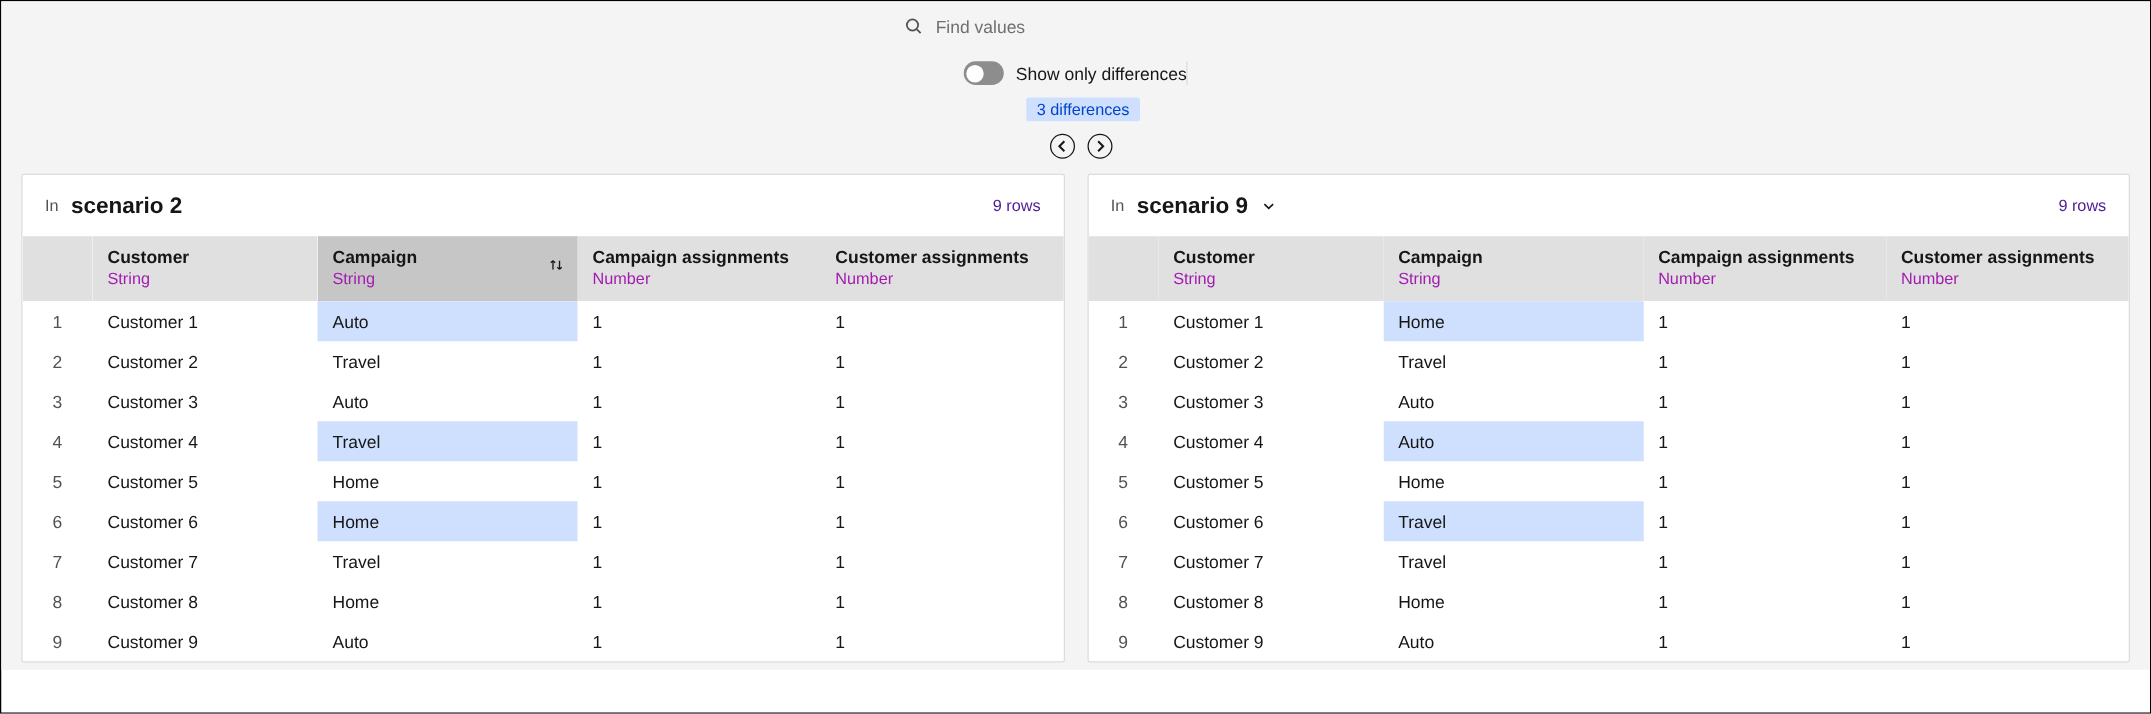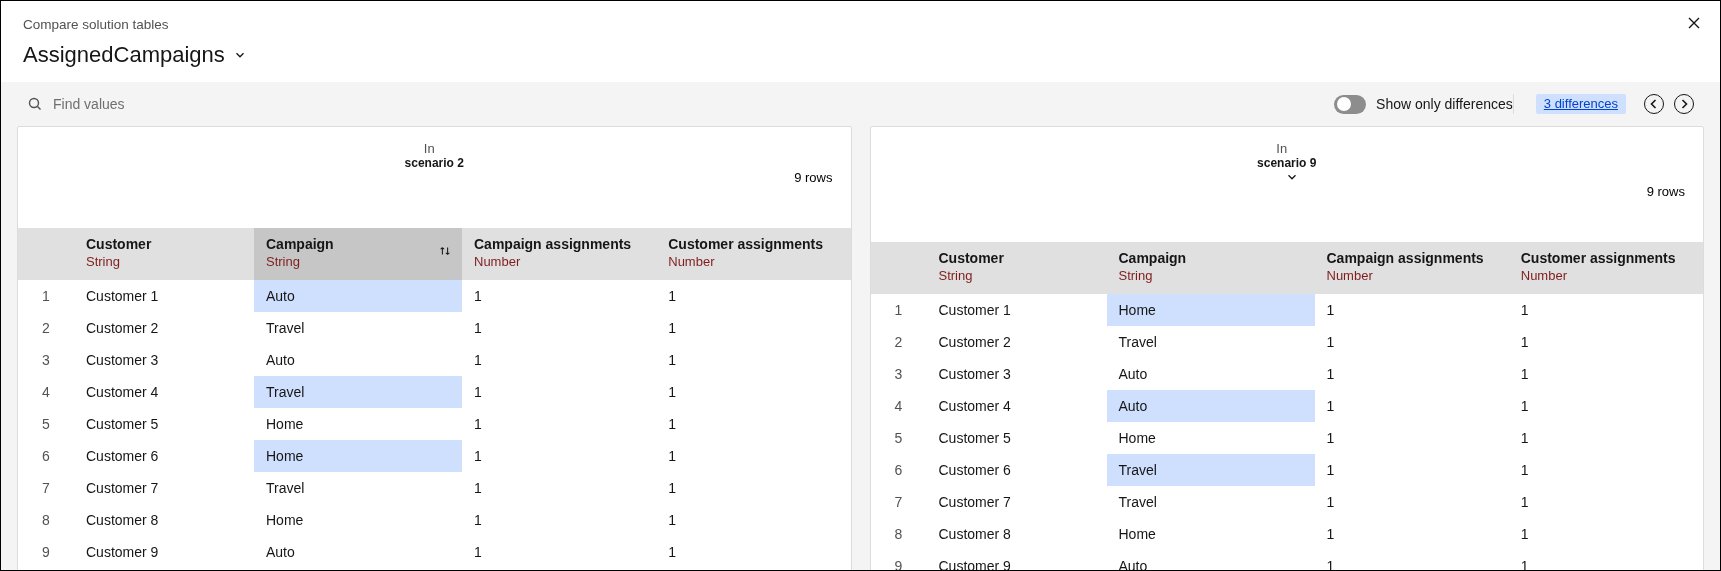--- a/index.html
+++ b/index.html
@@ -41,22 +41,24 @@
     font-size: 18px;
     color: #161616;
     cursor: pointer;
   }
   .content {
     background: #f4f4f4;
     padding: 0 10px 0 10px;
   }
   .toolbar {
     display: flex;
+    align-items: center;
     padding: 12px 16px;
     gap: 10px;
+    flex-direction: column;
   }
   .search-wrap {
     display: flex;
     align-items: center;
     gap: 10px;
     color: #525252;
   }
   .search-input {
     border: none;
     background: transparent;
@@ -89,21 +91,20 @@
     top: 2.5px;
     left: 2.5px;
   }
   .diff-badge {
     background: #cfe0ff;
     color: #0043ce;
     padding: 2px 8px;
     border-radius: 2px;
     font-size: 13px;
     margin-left: 12px;
-    text-decoration: underline;
   }
   .nav-arrows {
     display: flex;
     gap: 10px;
     margin-left: 8px;
   }
   .circle-btn {
     width: 20px;
     height: 20px;
     border: 1.6px solid #161616;
@@ -125,41 +126,39 @@
     flex: 1;
     background: #fff;
     border: 1px solid #dcdcdc;
     border-radius: 2px;
     overflow: hidden;
   }
   .panel-head {
     display: flex;
     align-items: center;
     padding: 14px 18px;
-    flex-direction: column;
   }
   .in-label {
     color: #525252;
     font-size: 13px;
     margin-right: 10px;
   }
   .scenario-name {
-    font-size: 12px;
+    font-size: 18px;
     font-weight: 600;
   }
   .rows-label {
     margin-left: auto;
-    color: #000000;
+    color: #4c1d95;
     font-size: 13px;
   }
   table {
     border-collapse: collapse;
     width: 100%;
     table-layout: fixed;
-    margin-top: 29px;
   }
   thead tr { background: #e0e0e0; }
   th, td {
     text-align: left;
     padding: 0 12px;
     height: 32px;
     vertical-align: middle;
   }
   th {
     height: 52px;
@@ -168,21 +167,21 @@
     font-weight: 400;
     position: relative;
   }
   th .col-name {
     font-weight: 600;
     color: #161616;
     font-size: 14px;
   }
   th .col-type {
     font-weight: 400;
-    color: #7f1d1d;
+    color: #a21caf;
     font-size: 13px;
     margin-top: 2px;
     display: block;
   }
   th.sorted { background: #c6c6c6; }
   .sort-icon {
     position: absolute;
     right: 10px;
     top: 16px;
     color: #161616;
@@ -196,36 +195,20 @@
   td.diff { background: #cfe0ff; }
   .col-customer { width: 180px; }
   .col-campaign { width: 208px; }
   .chevron-icon { font-size: 14px; color: #525252; }
   svg { display: block; }
 </style>
 </head>
 <body>
 
 <div class="window">
-  <div class="header">
-    <div class="subtitle">Compare solution tables</div>
-    <div class="title">
-      <span>AssignedCampaigns</span>
-      <span class="chevron-icon">
-        <svg width="14" height="14" viewBox="0 0 16 16">
-            <path d="M4 6l4 4 4-4" stroke="#161616" stroke-width="1.5" fill="none"></path>
-          </svg>
-      </span>
-    </div>
-    <div class="close-x">
-      <svg width="16" height="16" viewBox="0 0 16 16">
-          <path d="M3 3l10 10M13 3L3 13" stroke="#161616" stroke-width="1.4"></path>
-        </svg>
-    </div>
-  </div>
 
   <div class="content">
     <div class="toolbar">
       <div class="search-wrap">
         <span>
           <svg width="16" height="16" viewBox="0 0 16 16">
               <circle cx="7" cy="7" r="4.5" stroke="#525252" stroke-width="1.4" fill="none"></circle>
               <path d="M10.5 10.5l3 3" stroke="#525252" stroke-width="1.4"></path>
             </svg>
         </span>

